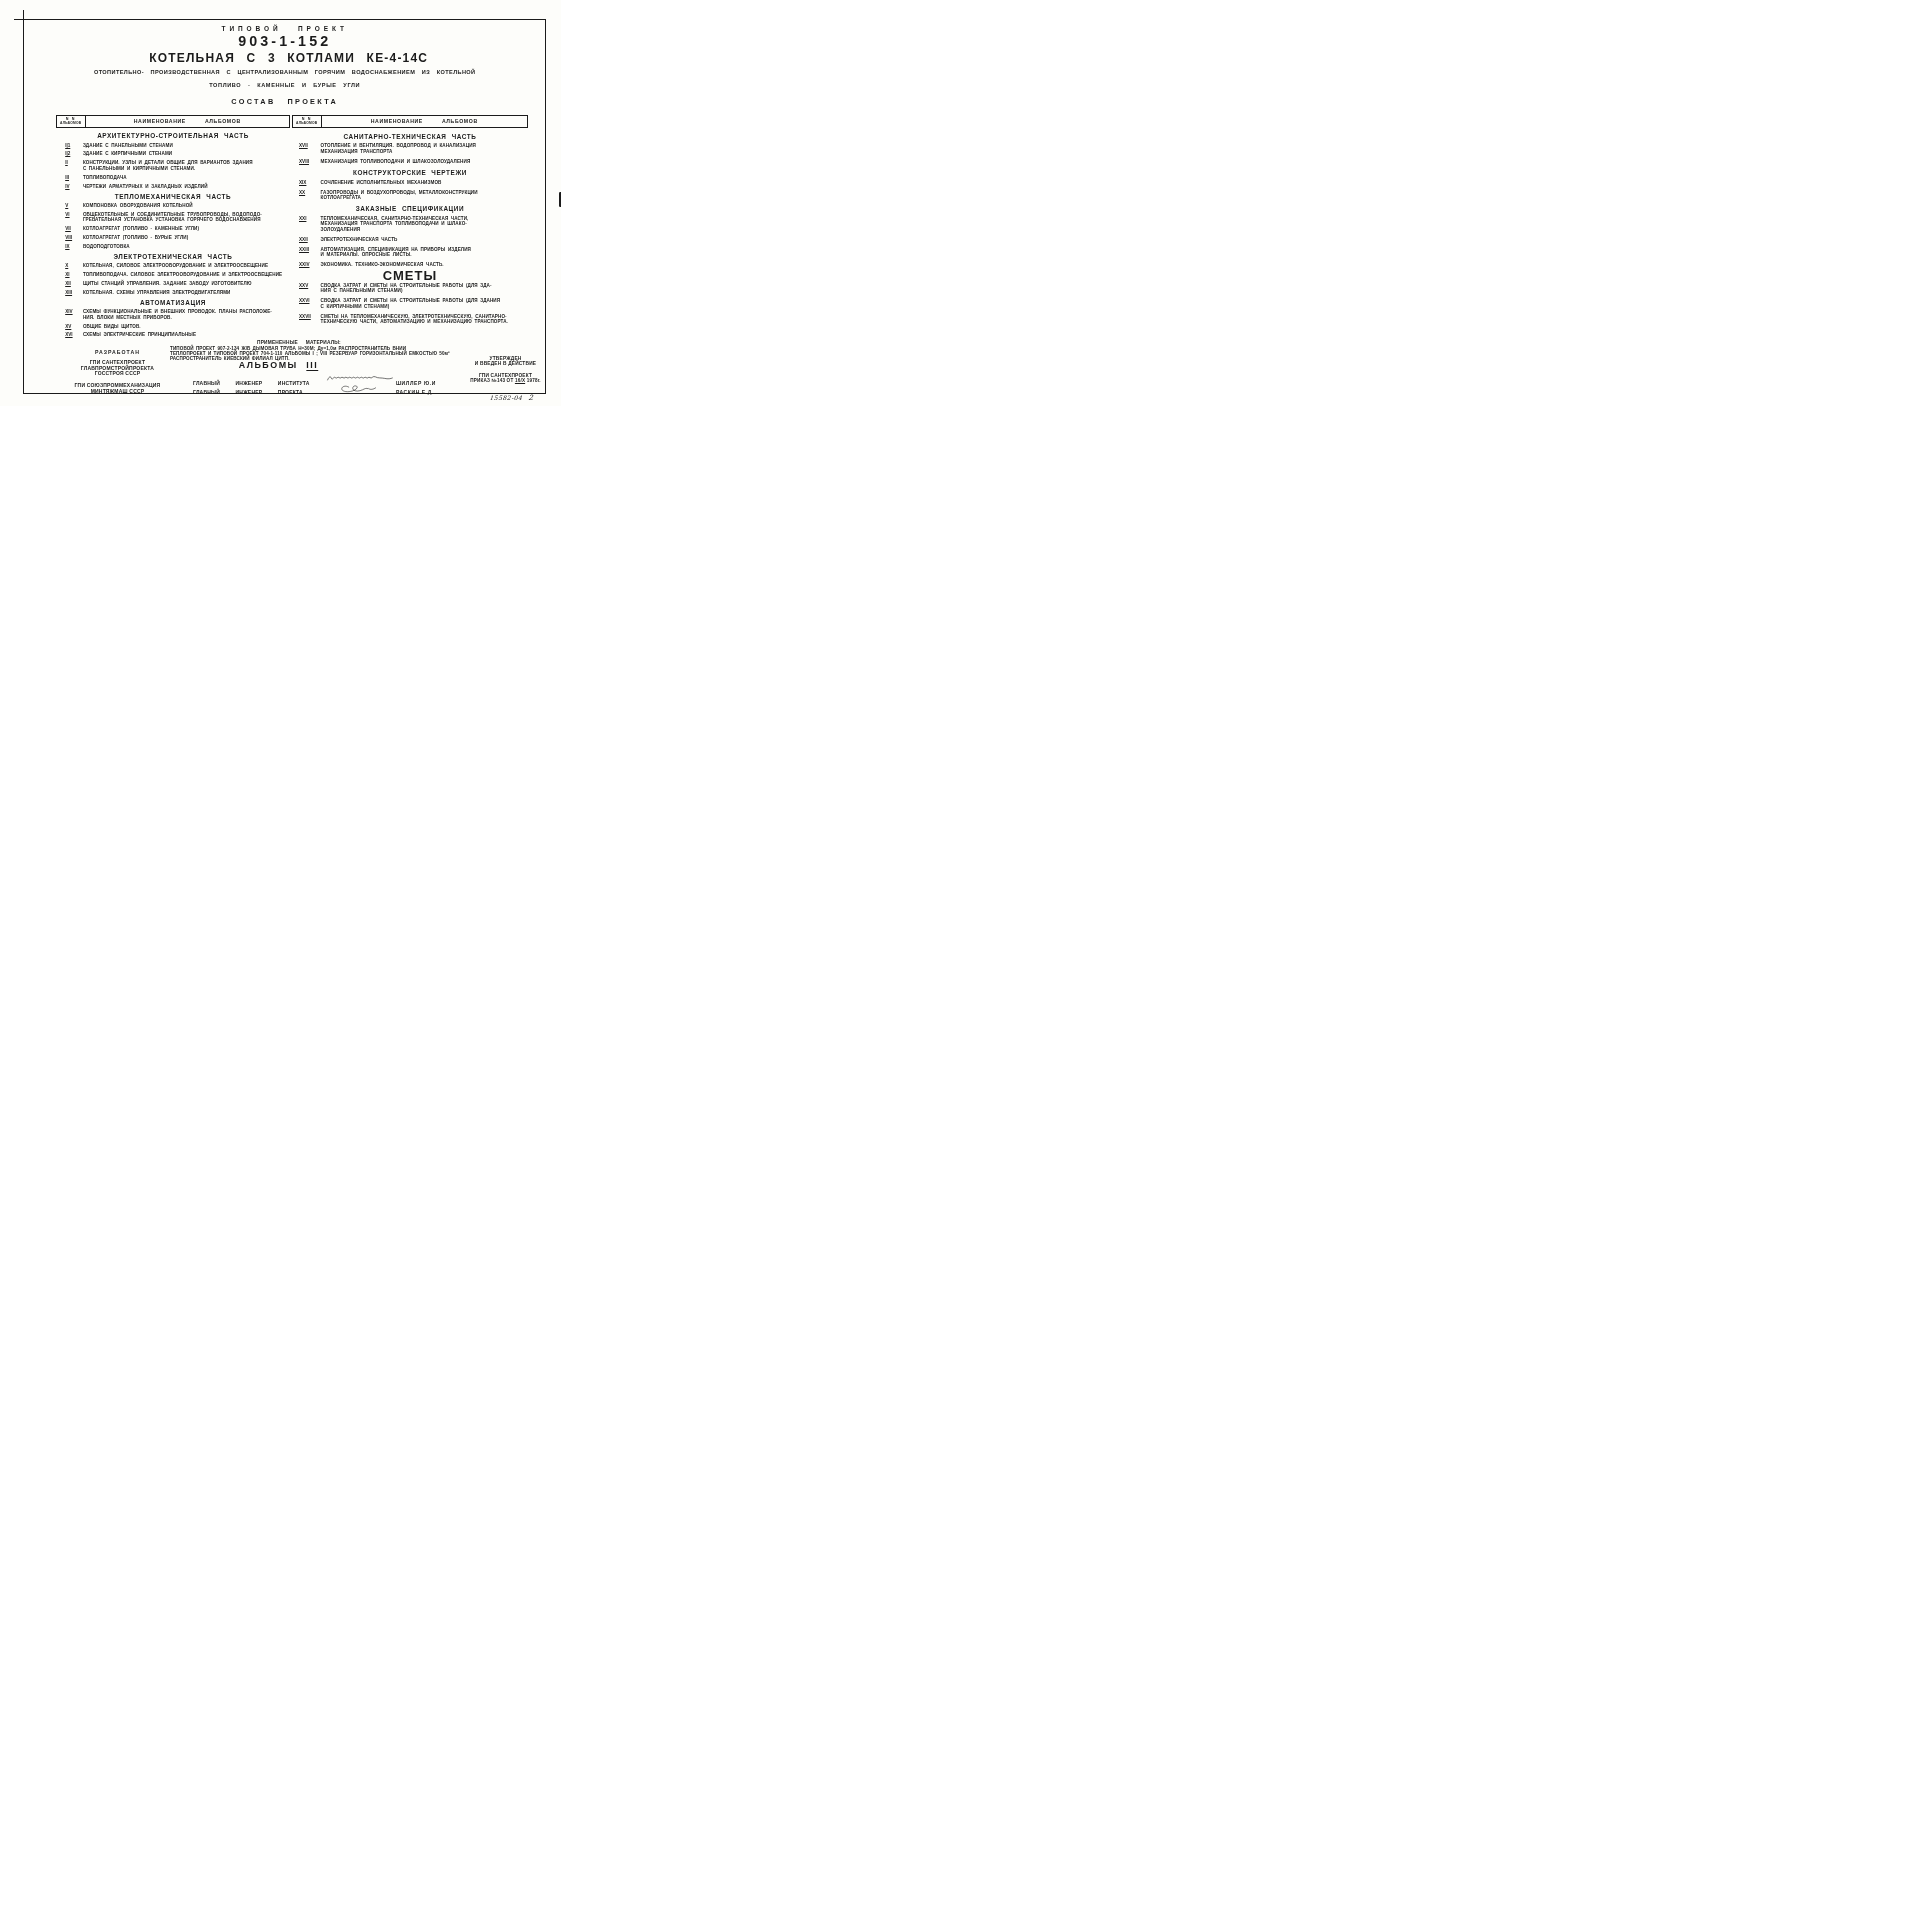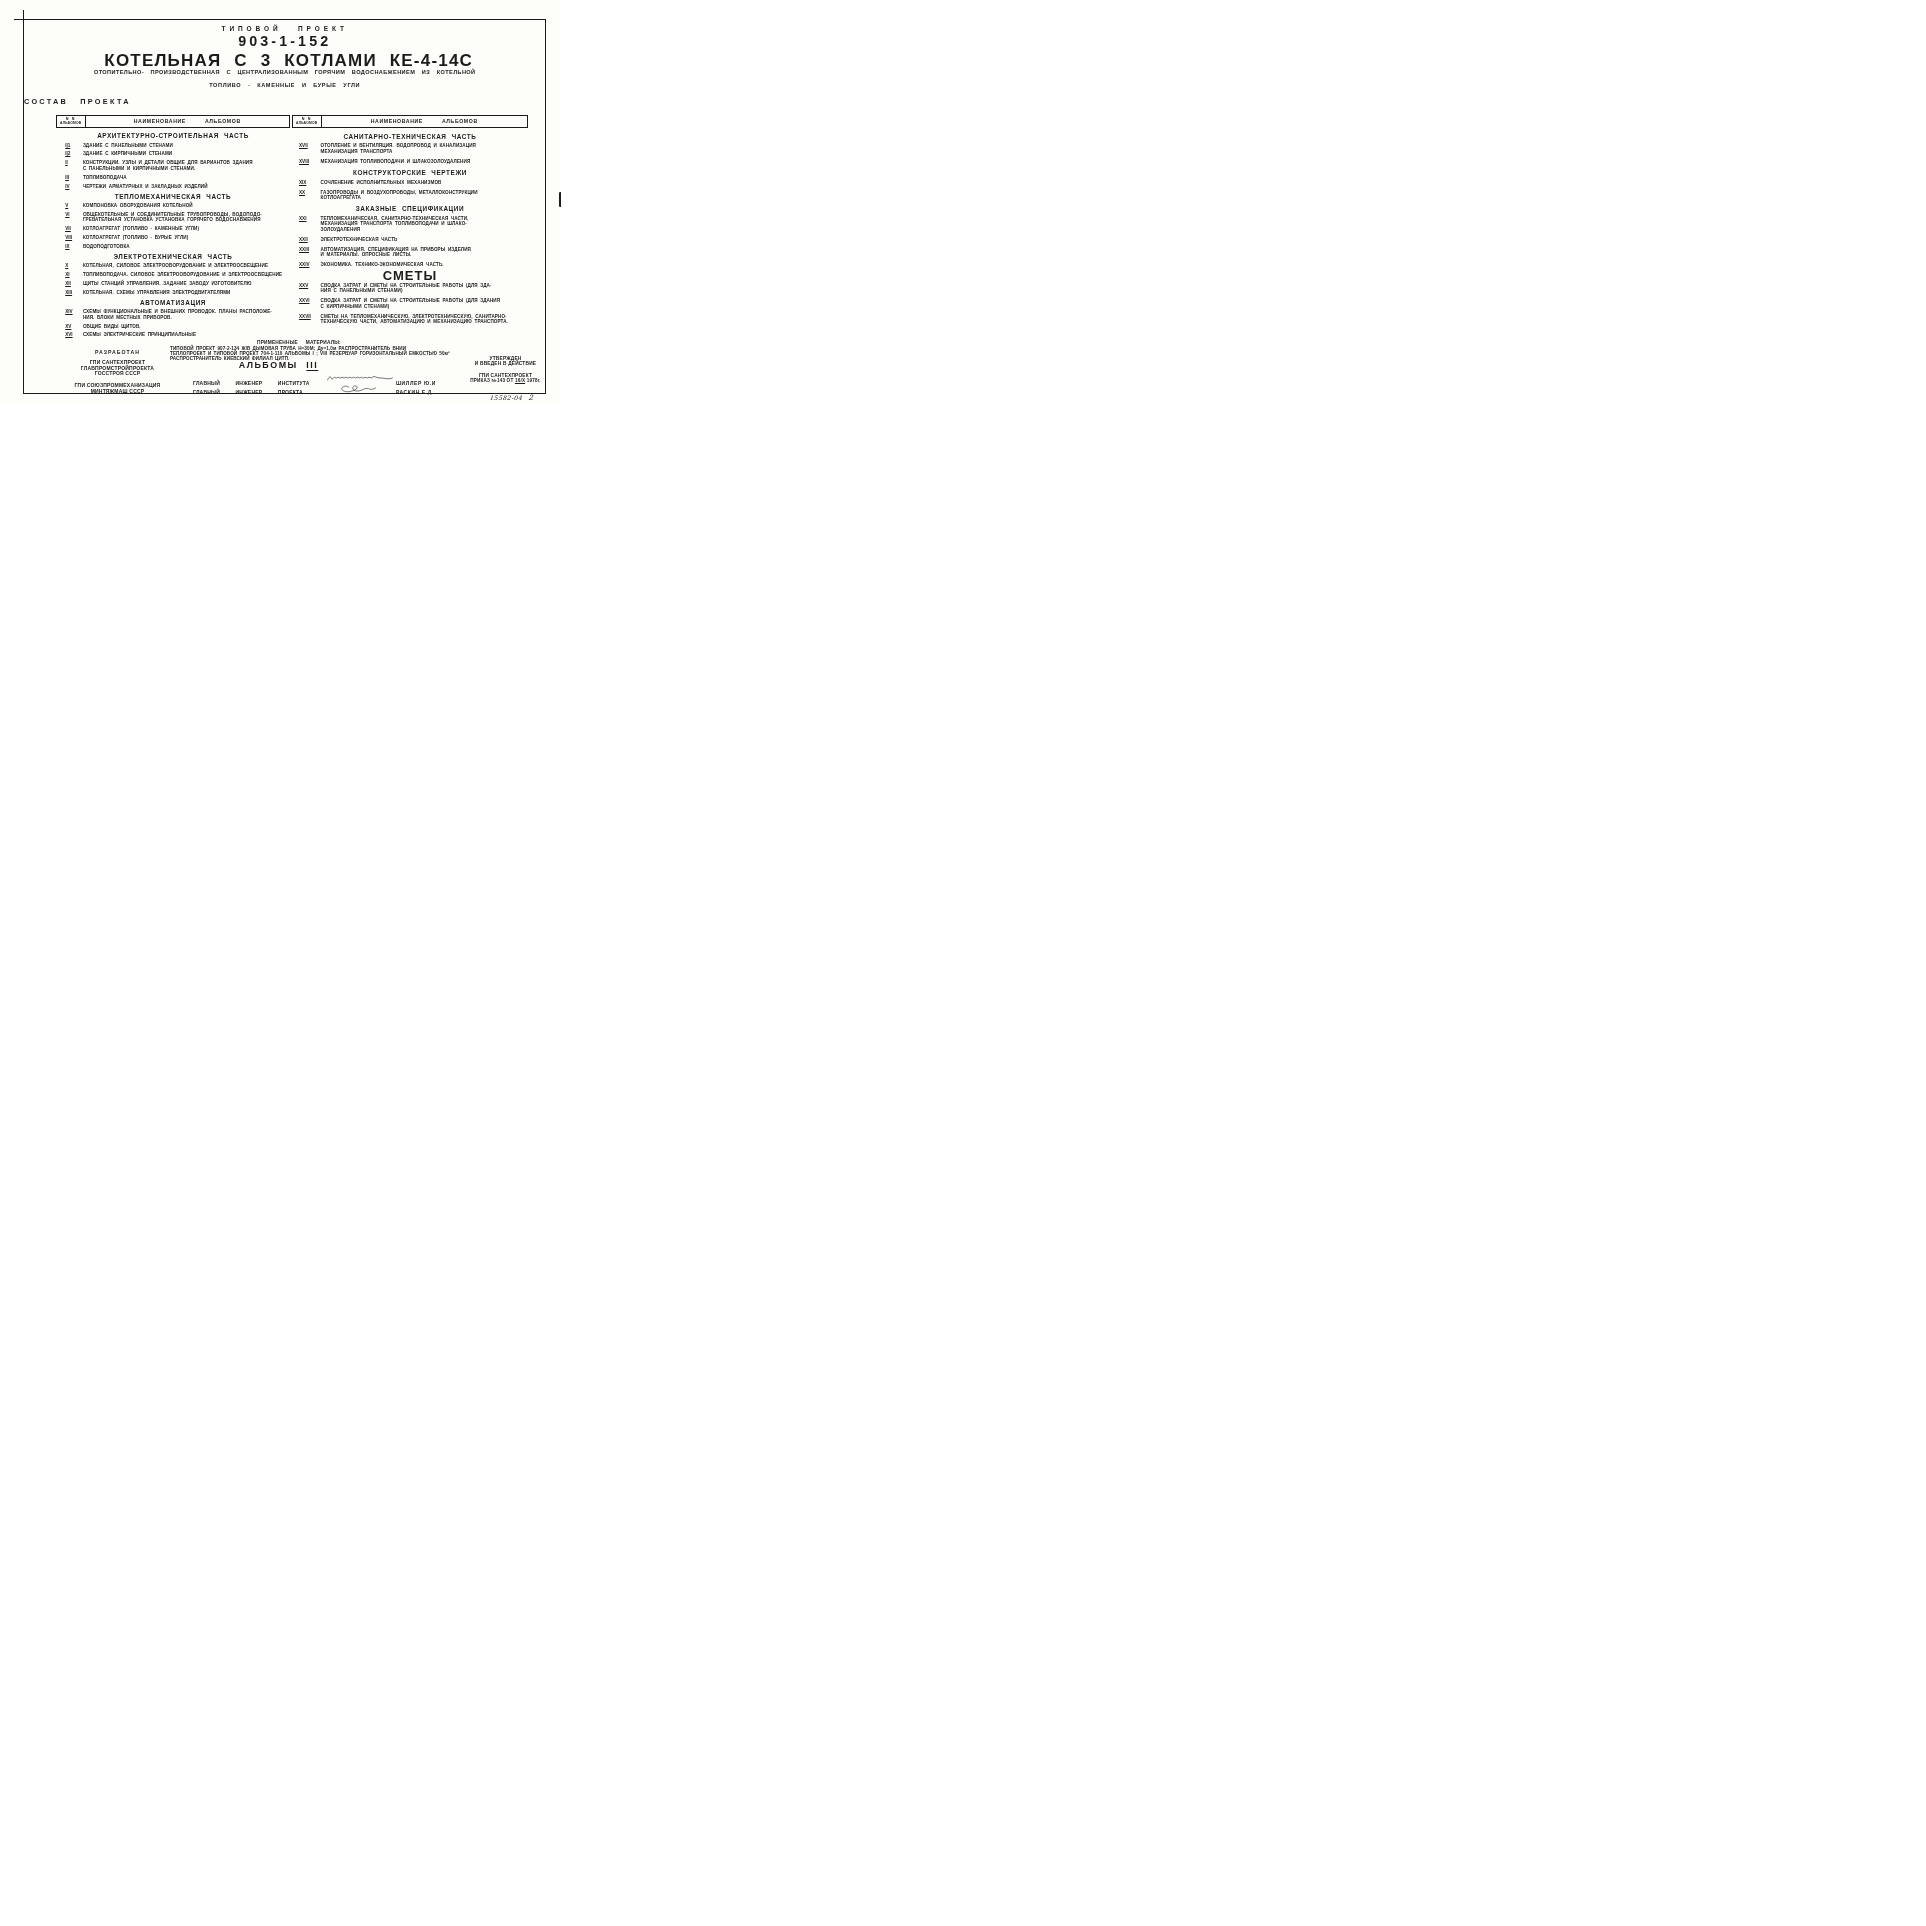--- a/index.html
+++ b/index.html
@@ -20,24 +20,24 @@
     border: 1px solid #1b1b1b;
   }
   .corner-tick-h { position: absolute; left: 14px; top: 19px; width: 8.5px; height: 0.8px; background: #1b1b1b; }
   .corner-tick-v { position: absolute; left: 23px; top: 10px; width: 0.8px; height: 8.5px; background: #1b1b1b; }
   .edge-smudge { position: absolute; right: 0; top: 192px; width: 2.3px; height: 14.6px; background: #1c1c1c; border-radius: 1.2px 0 0 1.2px; }
 
   
   .doc-header { position: absolute; inset: 0; }
   .kicker   { position: absolute; left: 0; right: 0; top: 5px;  text-align: center; font-size: 6.5px; letter-spacing: 3.9px; word-spacing: 10.8px; }
   .proj-number { position: absolute; left: 0; right: 0; top: 13px; text-align: center; font-size: 14.3px; letter-spacing: 3.1px; }
-  .proj-title  { position: absolute; left: 8px; right: 0; top: 31px; text-align: center; font-size: 17px; letter-spacing: 1.2px; word-spacing: 7px; }
+  .proj-title  { position: absolute; left: 8px; right: 0; top: 31px; text-align: center; font-size: 12px; letter-spacing: 1.2px; word-spacing: 7px; }
   .subtitle1 { position: absolute; left: 0; right: 0; top: 49px; text-align: center; font-size: 5.6px; letter-spacing: 0.4px; word-spacing: 4.6px; }
   .subtitle2 { position: absolute; left: 0; right: 0; top: 62px; text-align: center; font-size: 5.6px; letter-spacing: 0.6px; word-spacing: 4.6px; }
-  .contents-heading { position: absolute; left: 0; right: 0; top: 77px; text-align: left; font-size: 7.3px; letter-spacing: 2.3px; word-spacing: 7.7px; }
+  .contents-heading { position: absolute; left: 0; right: 0; top: 77px; text-align: center; font-size: 7.3px; letter-spacing: 2.3px; word-spacing: 7.7px; }
 
   
   .col-header { position: absolute; top: 95px; height: 12.7px; border: 0.8px solid #1b1b1b; display: flex; background: transparent; }
   .col-header-left  { left: 32px;  width: 234px; }
   .col-header-right { left: 268px; width: 236px; }
   .num-cell { width: 28.5px; border-right: 0.8px solid #1b1b1b; display: flex; flex-direction: column; justify-content: center; align-items: center; line-height: 1.15; }
   .nline1 { font-size: 3.7px; letter-spacing: 1.2px; }
   .nline2 { font-size: 3.3px; letter-spacing: 0.2px; }
   .name-cell { flex: 1; display: flex; align-items: center; justify-content: center; font-size: 5.2px; letter-spacing: 0.6px; word-spacing: 17px; }
 

